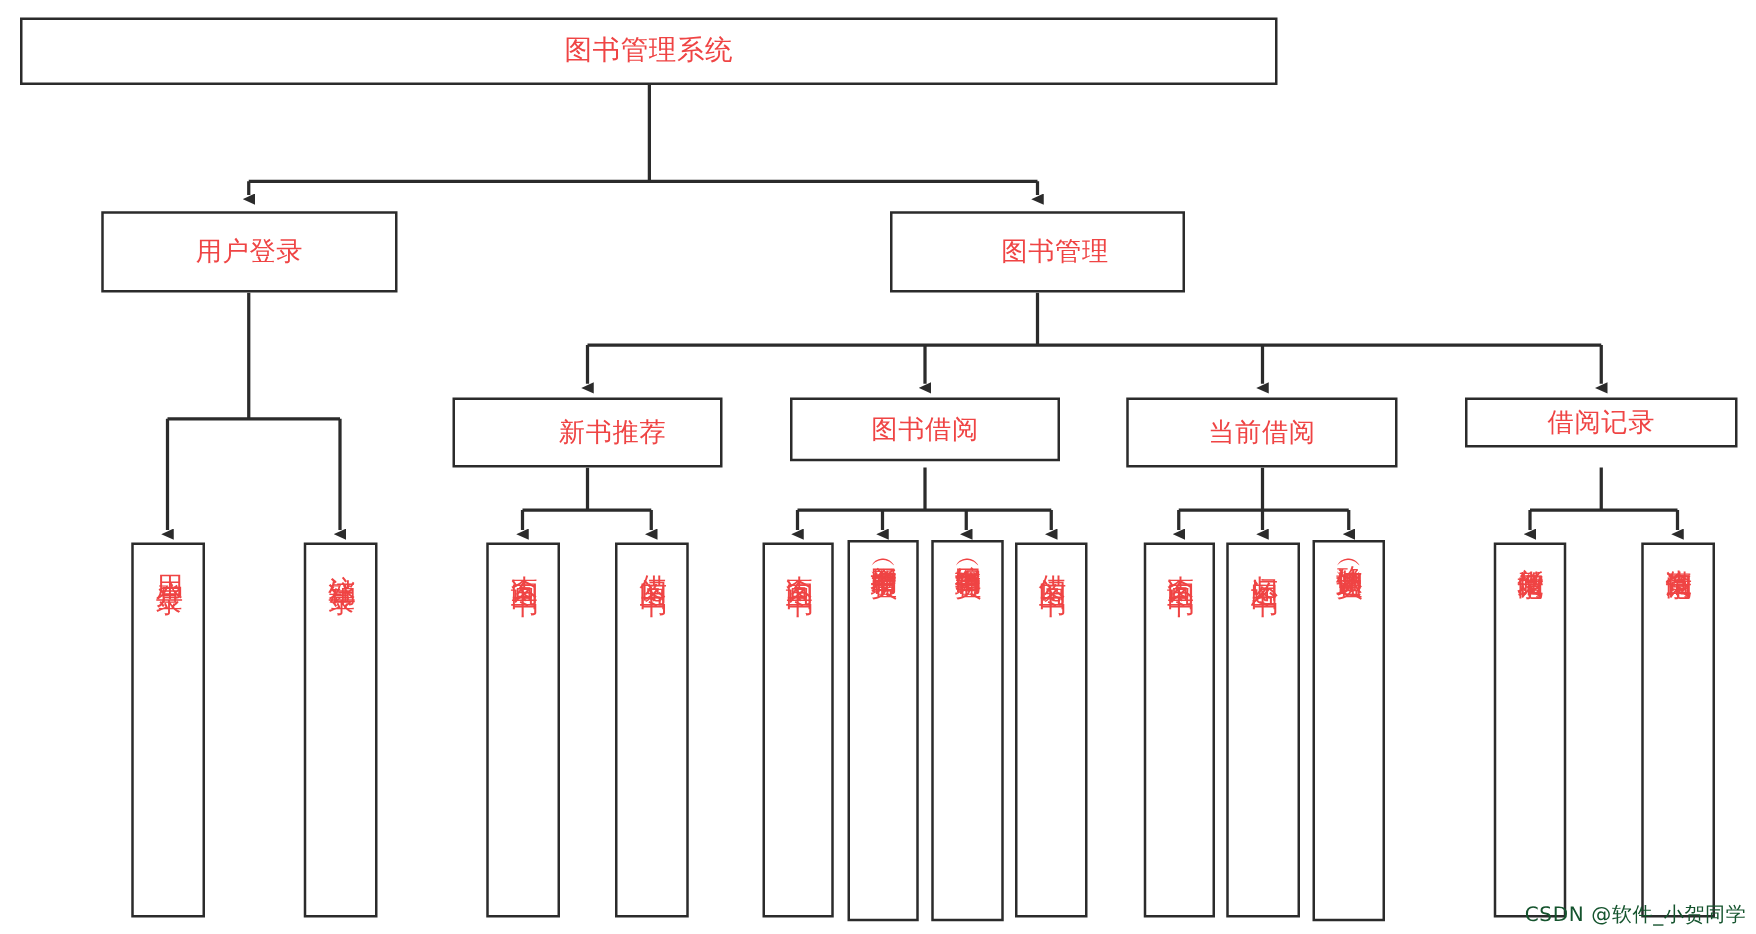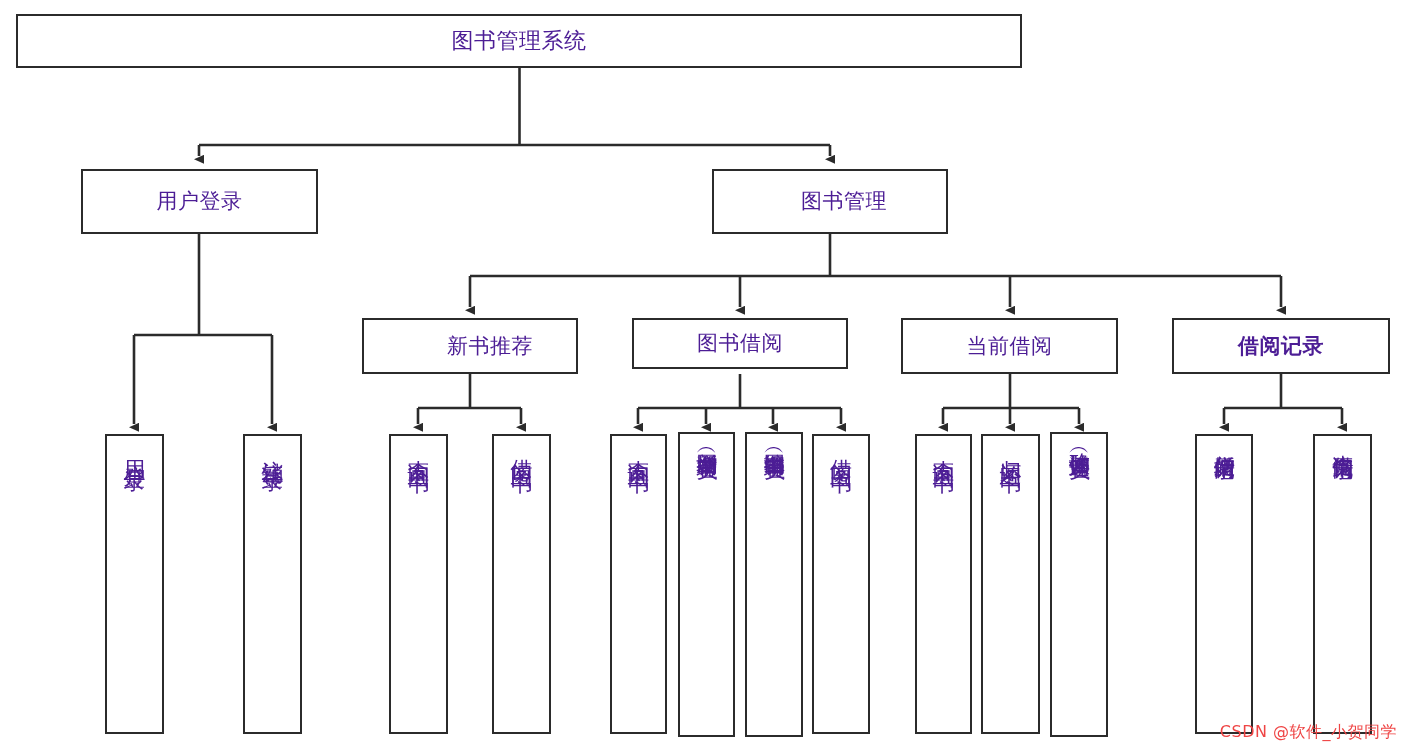--- a/index.html
+++ b/index.html
@@ -33,21 +33,21 @@
     border: 2px solid #2b2b2b;
     display: flex;
     align-items: center;
     justify-content: center;
     color: #3a3a3a;
   }
   .node .label {
     display: block;
     text-align: center;
     line-height: 1.18;
-    color: #4c1d95;
+    color: #ef4444;
     letter-spacing: 0.5px;
   }
   
   .node.horiz .label {
     font-size: 21px;
     white-space: nowrap;
   }
   .node.root .label {
     font-size: 22px;
   }
@@ -70,21 +70,21 @@
   }
   .node.vert.tall .label {
     font-size: 21px;
     letter-spacing: 1px;
   }
   #watermark {
     position: absolute;
     right: 8px;
     bottom: 4px;
     font-size: 16px;
-    color: #ef4444;
+    color: #14532d;
     letter-spacing: 0.5px;
     white-space: nowrap;
     user-select: none;
   }
 </style>
 </head>
 <body>
 
 <div id="diagram-root">
 
@@ -155,21 +155,21 @@
   </div>
 
   <div class="node horiz" style="left:632px; top:318px; width:216px; height:51px;">
     <span class="label">图书借阅</span>
   </div>
 
   <div class="node horiz" style="left:901px; top:318px; width:217px; height:56px;">
     <span class="label">当前借阅</span>
   </div>
 
-  <div class="node horiz" style="left:1172px; top:318px; width:218px; height:56px;font-weight:bold;">
+  <div class="node horiz" style="left:1172px; top:318px; width:218px; height:40px;">
     <span class="label">借阅记录</span>
   </div>
 
   <div class="node vert" style="left:105px; top:434px; width:59px; height:300px;">
     <span class="label">用户登录</span>
   </div>
 
   <div class="node vert" style="left:243px; top:434px; width:59px; height:300px;">
     <span class="label">注销登录</span>
   </div>

